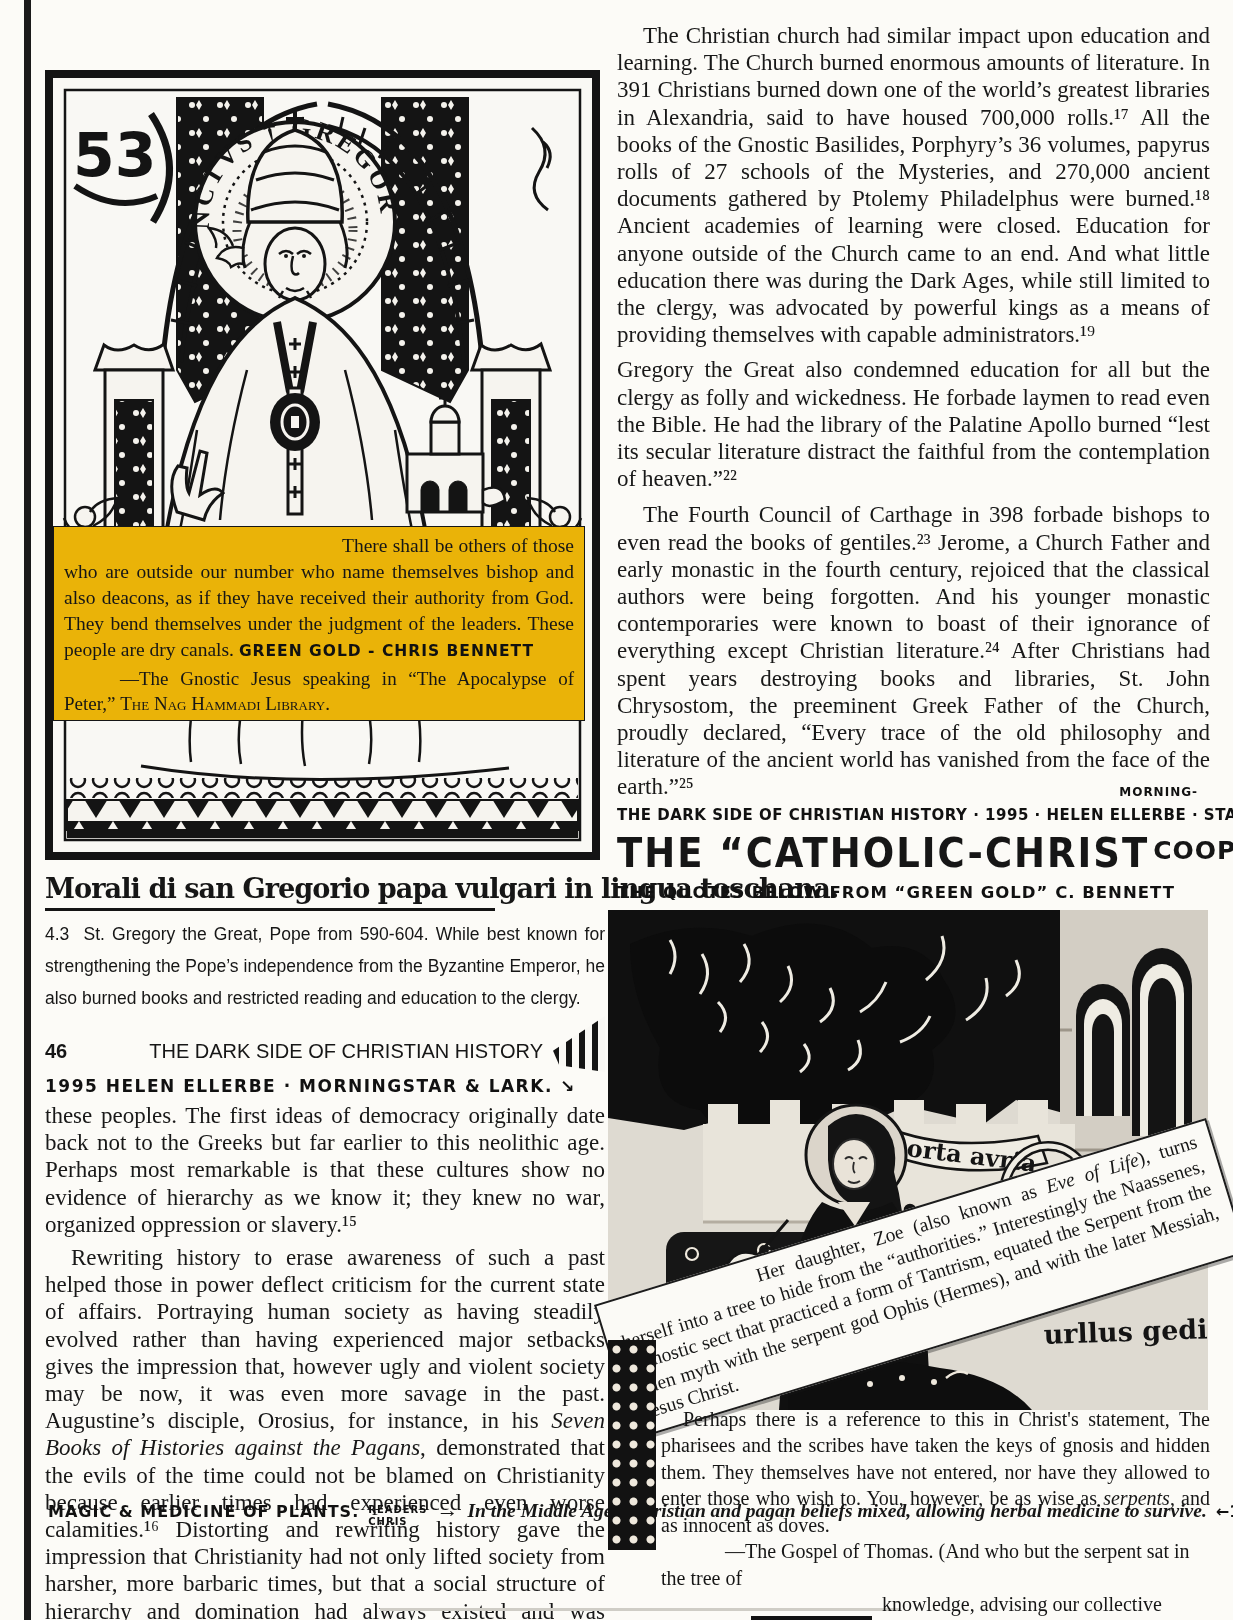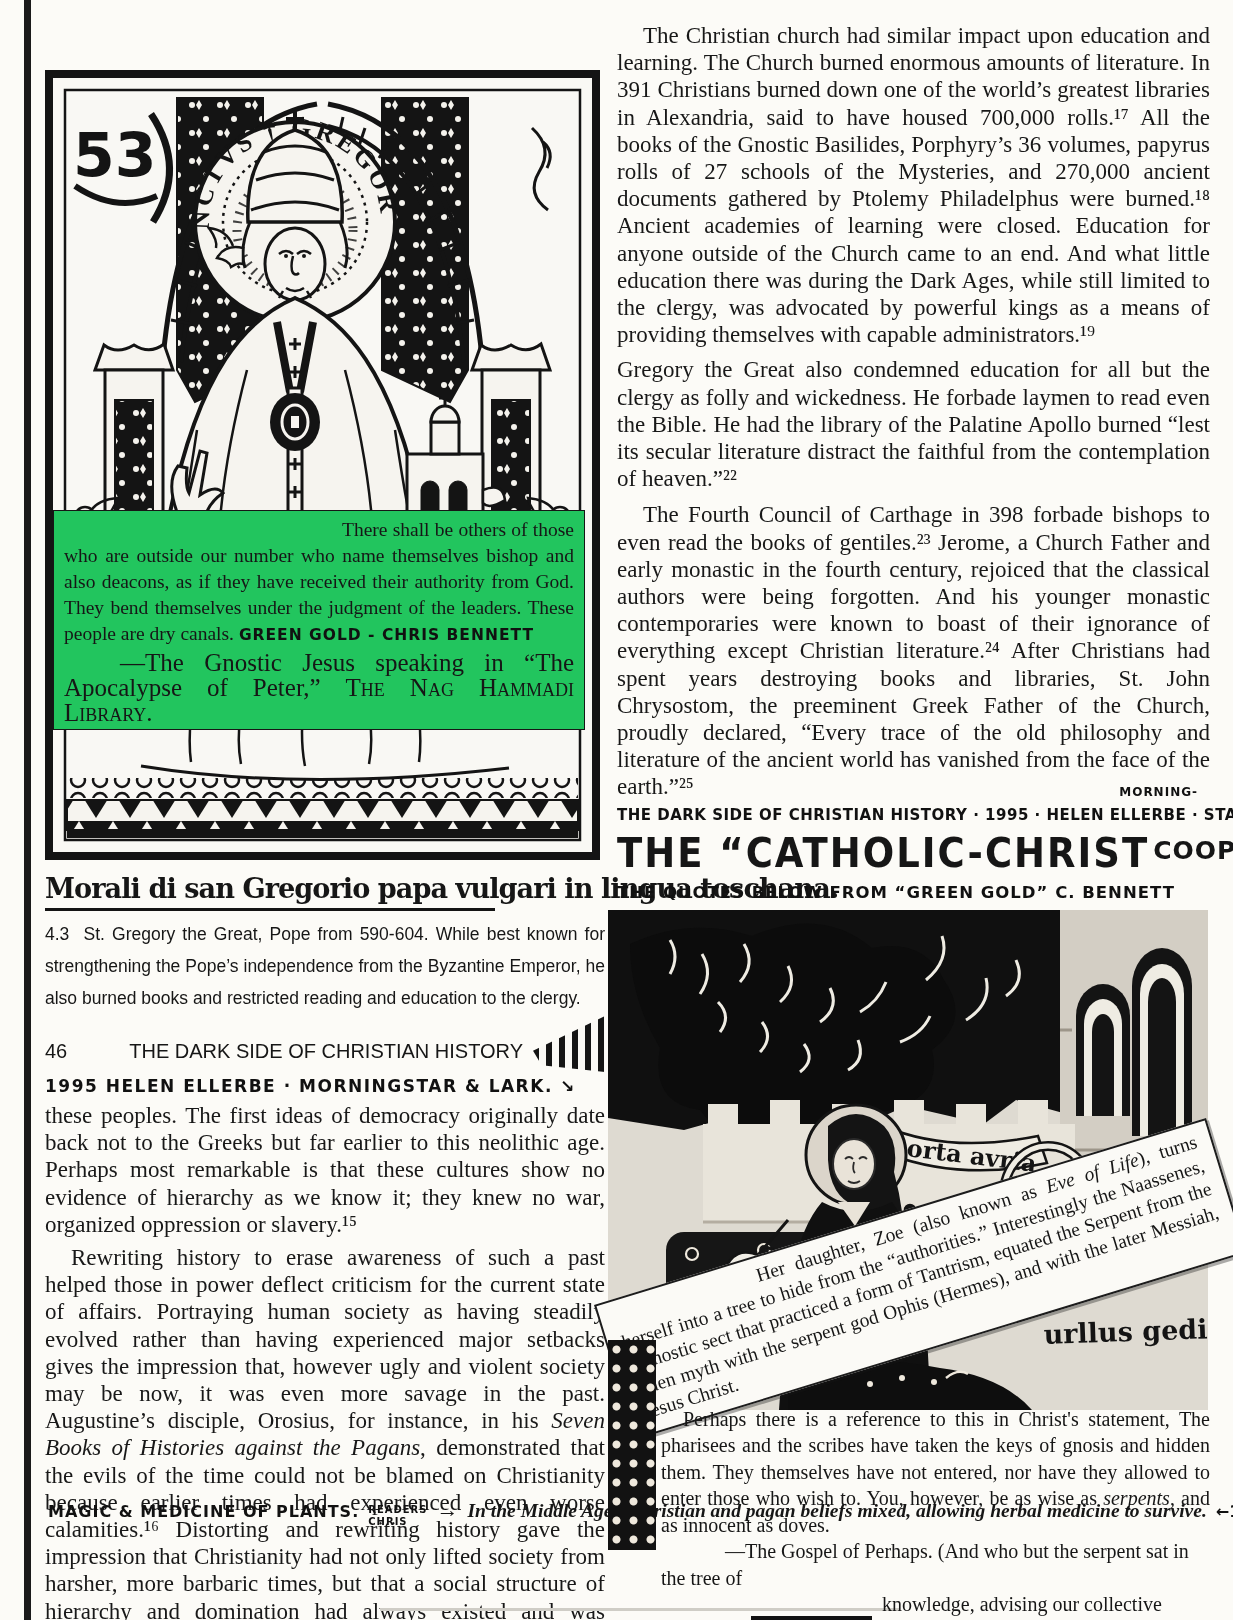--- a/index.html
+++ b/index.html
@@ -12,35 +12,35 @@
   #col-left{left:45px;width:560px;}
   #col-right{left:617px;width:593px;}
 
   .serif-body{font-size:23px;line-height:27.2px;text-align:justify;color:#181818;}
   .indent{text-indent:26px;}
   .hand{font-family:"DejaVu Sans","Liberation Sans",sans-serif;font-weight:bold;color:#111;}
 
   
   #woodcut{position:relative;width:466px;height:790px;margin-top:48px;}
   #woodcut svg{display:block;}
-  #overlay-quote{position:absolute;left:8px;top:440px;width:532px;background:#22c55e;
+  #overlay-quote{position:absolute;left:8px;top:456px;width:532px;background:#eab308;
      border:1.5px solid #161616;padding:6px 10px 4px;box-sizing:border-box;}
   #overlay-quote .qtext{font-size:19.5px;line-height:26px;text-align:justify;text-indent:278px;}
   #overlay-quote .qhand{font-size:15.5px;letter-spacing:1px;}
-  #overlay-quote .qattr{font-size:25px;line-height:25px;text-align:justify;text-indent:56px;margin-top:2px;}
+  #overlay-quote .qattr{font-size:19px;line-height:25px;text-align:justify;text-indent:56px;margin-top:2px;}
   .smallcaps{font-variant:small-caps;}
 
   #blackletter{margin-top:12px;font-family:"DejaVu Serif",serif;font-weight:bold;
      font-size:28px;letter-spacing:-1px;transform:scaleX(.97);transform-origin:0 0;white-space:nowrap;}
   #caption-rule{width:450px;border-bottom:3.5px solid #141414;margin-top:3px;}
   #figure-caption{margin-top:7px;font-family:"Liberation Sans","DejaVu Sans",sans-serif;
      font-size:17.5px;line-height:32px;text-align:justify;}
   #page-header{display:flex;align-items:baseline;margin-top:26px;
      font-family:"Liberation Sans","DejaVu Sans",sans-serif;font-size:20px;}
-  #page-header .num{margin-right:62px;}
+  #page-header .num{margin-right:82px;font-weight:bold;}
   #torn-wedge{flex:1;height:56px;margin-left:10px;margin-top:-24px;align-self:flex-start;
      background:repeating-linear-gradient(90deg,#141414 0 6px,#f9f8f4 6px 13px);
      clip-path:polygon(0 62%,100% 0,100% 100%,12% 88%);}
   #left-citation{margin-top:4px;font-size:17px;letter-spacing:1.5px;}
   #left-body p{margin:6px 0 0;}
   #bottom-line{position:absolute;left:48px;top:1497px;width:1165px;display:flex;
      align-items:baseline;gap:9px;white-space:nowrap;}
   #bottom-line .h1{font-size:16px;letter-spacing:1px;}
   #bottom-line .stack{display:inline-flex;flex-direction:column;font-size:10px;line-height:11.5px;
      letter-spacing:1px;transform:translateY(-4px);justify-content:center;}
@@ -350,21 +350,21 @@
           </g>
         <path d="M338,468 q12,-10 22,-4" stroke="#efe9dd" stroke-width="2.4" fill="none"></path>
       </svg>
 
       <div id="strip"><span>Her daughter, Zoe (also known as </span><i>Eve of Life</i><span>), turns herself into a tree to hide from the “authorities.”  Interestingly the Naassenes, a gnostic sect that practiced a form of Tantrism, equated the Serpent from the Eden myth with the serpent god Ophis (Hermes), and with the later Messiah, Jesus Christ.</span></div>
     </div>
 
     <div id="gospel-row">
       <div id="flower-tail"></div>
       <div id="gospel-quote"><span>Perhaps there is a reference to this in Christ's statement, The pharisees and the scribes have taken the keys of gnosis and hidden them.  They themselves have not entered, nor have they allowed to enter those who wish to.  You, however, be as wise as </span><i>serpents</i><span>, and as innocent as doves.</span></div>
-      <div class="gattr1">—The Gospel of Perhaps.  (And who but the serpent sat in the tree of</div>
+      <div class="gattr1">—The Gospel of Thomas.  (And who but the serpent sat in the tree of</div>
       <div class="gattr2">
         <span class="dash"></span>
         <span>knowledge, advising our collective parents to eat?)</span>
       </div>
     </div>
   </div>
 
   <div id="bottom-line">
     <span class="hand h1">MAGIC &amp; MEDICINE OF PLANTS.</span>
     <span class="hand stack">

